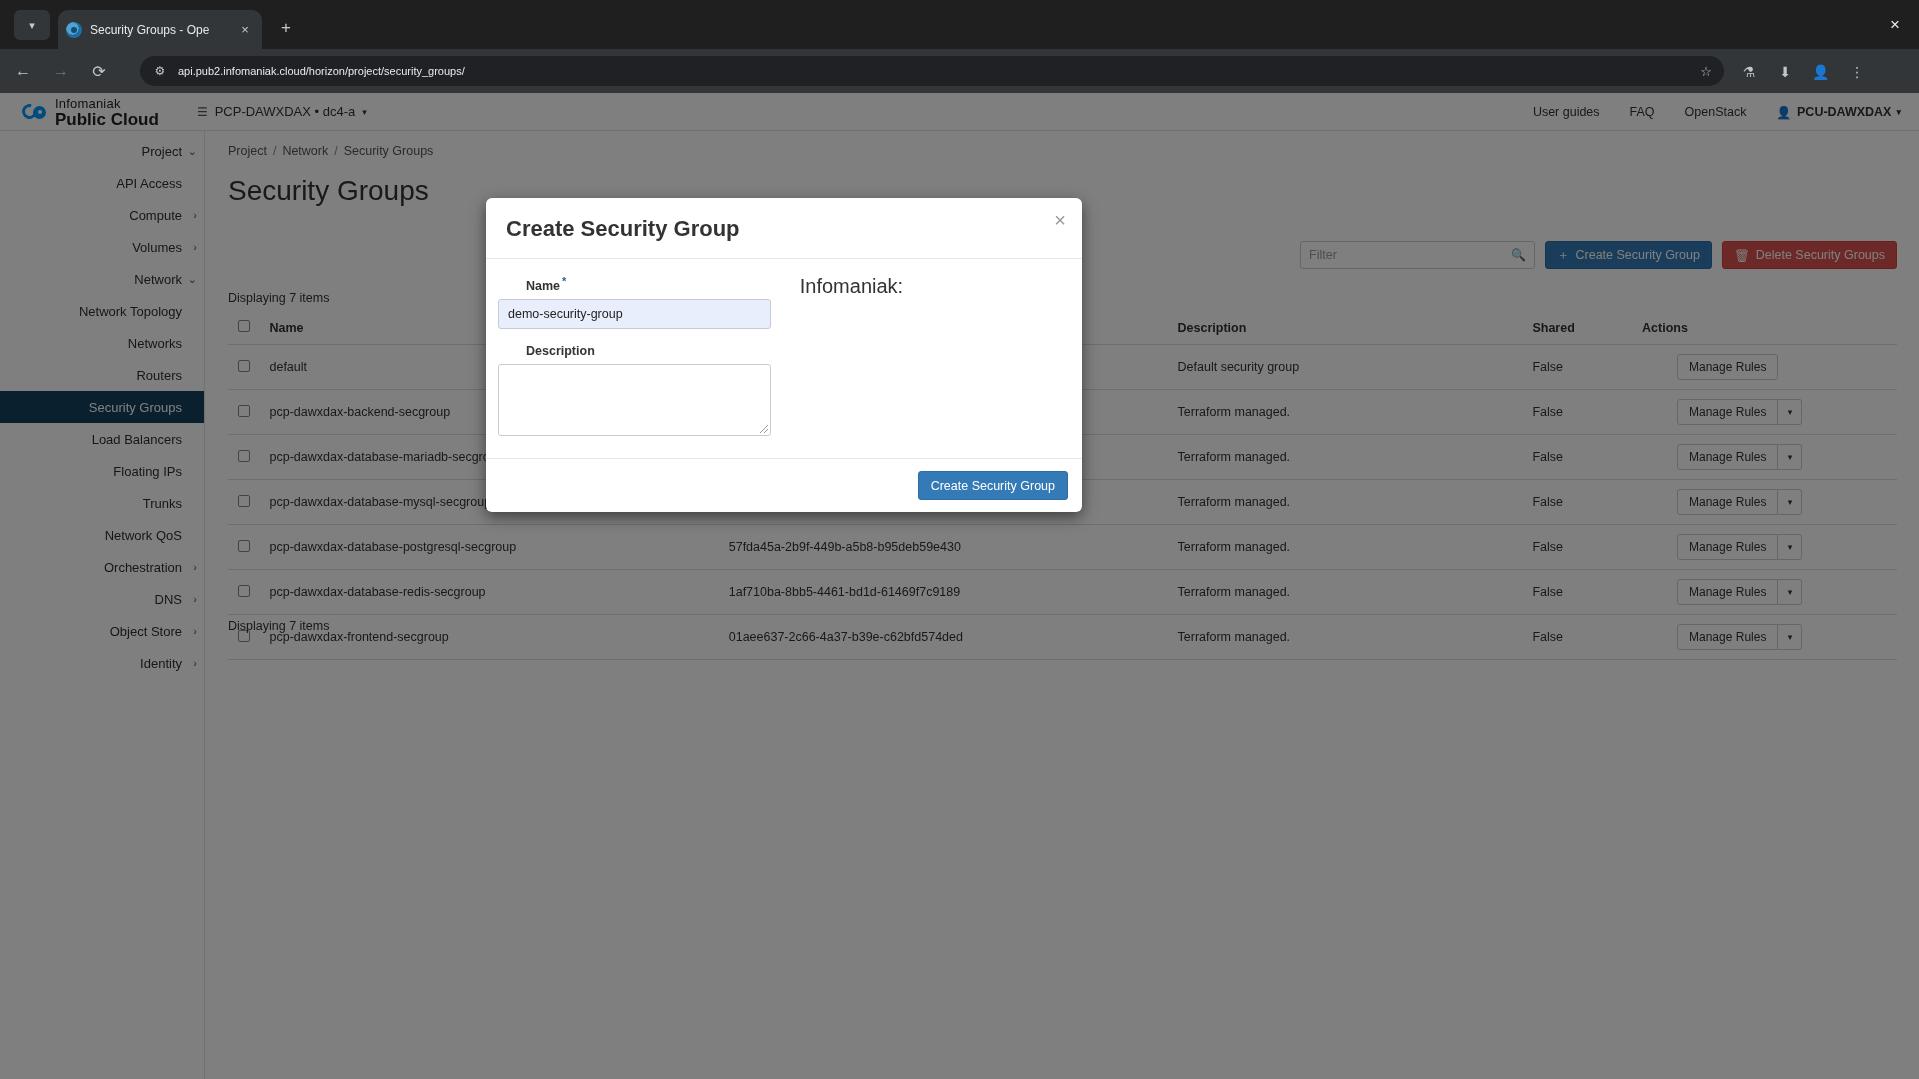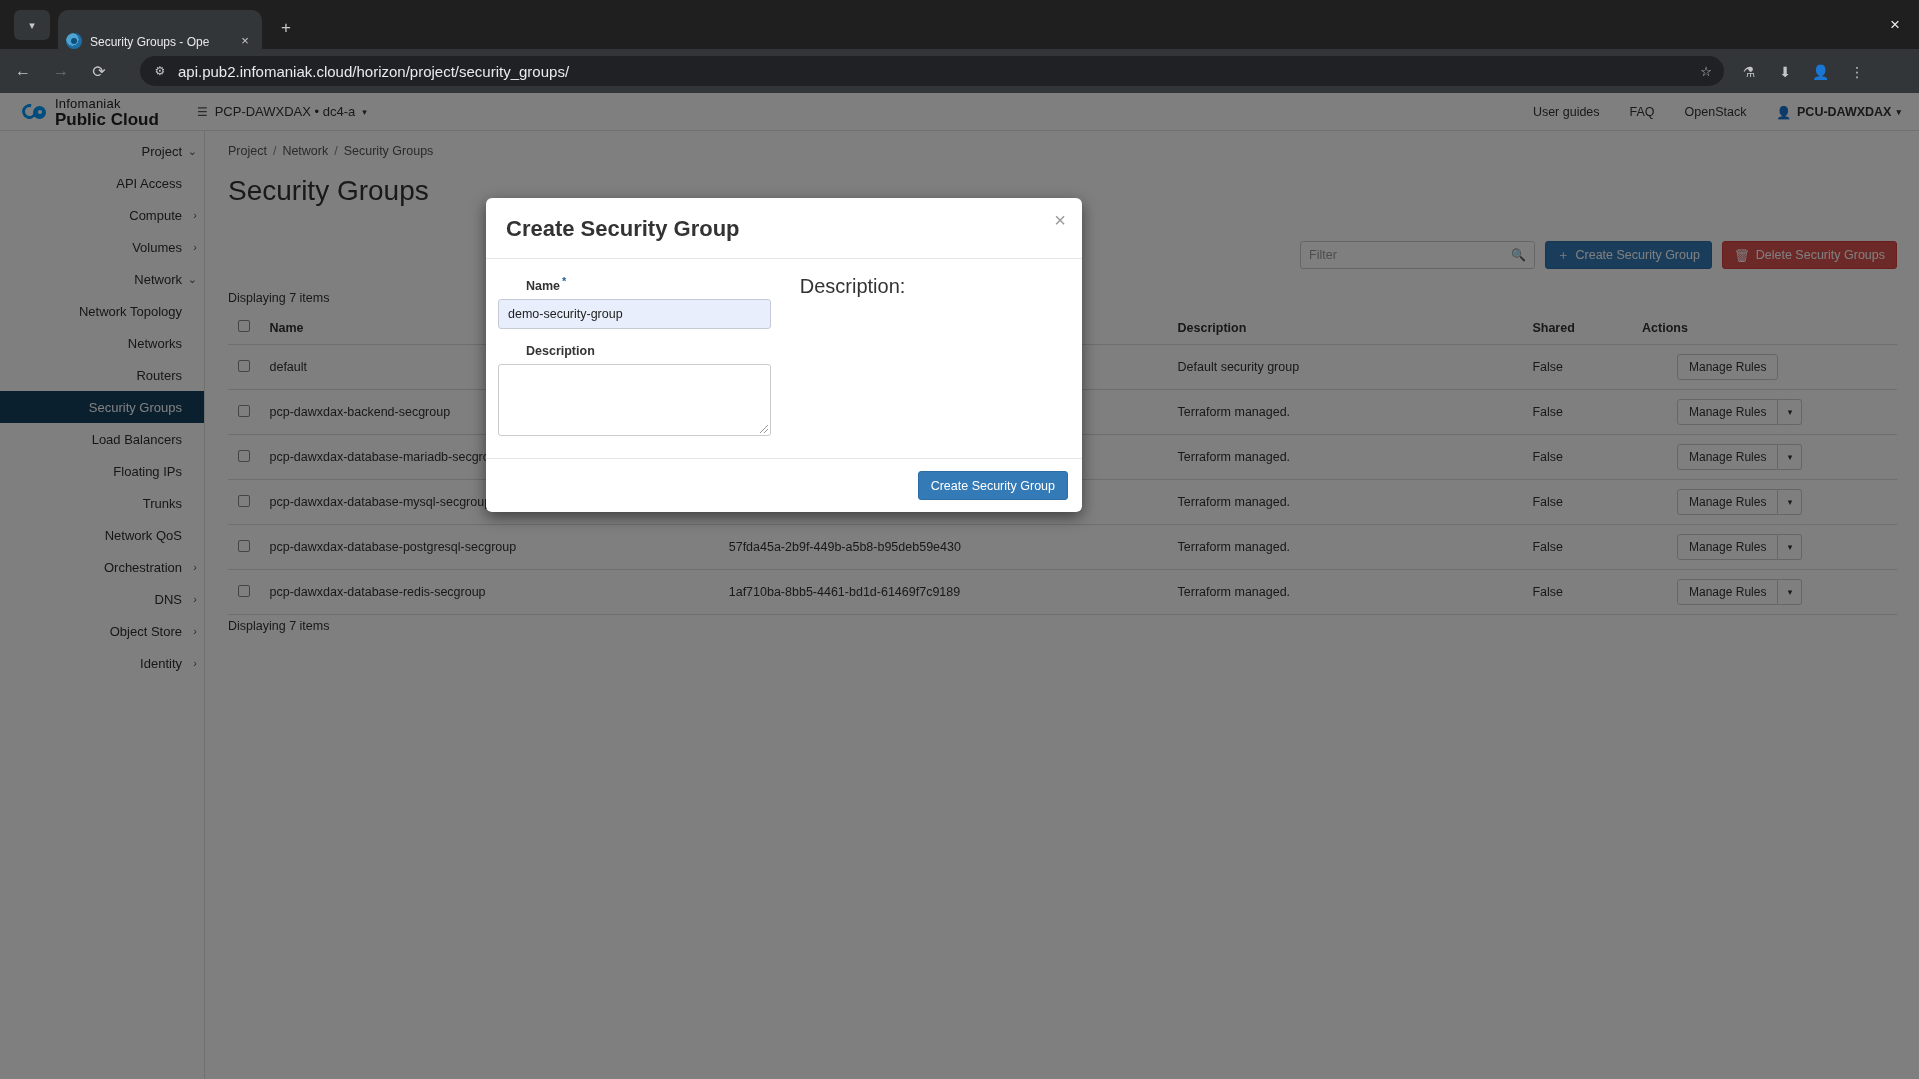--- a/index.html
+++ b/index.html
@@ -22,21 +22,21 @@
   }
   #tab-list-btn {
     position: absolute; left: 14px; top: 10px; width: 36px; height: 30px;
     border-radius: 6px; background: #333639;
     display: flex; align-items: center; justify-content: center;
     color: #c7c7c7; font-size: 11px;
   }
   #tab {
     position: absolute; left: 58px; top: 10px; width: 204px; height: 39px;
     background: #333639; border-radius: 10px 10px 0 0;
-    display: flex; align-items: flex-end; padding: 0 8px;
+    display: flex; align-items: center; padding: 0 8px;
   }
   #tab .favicon {
     width: 16px; height: 16px; margin-right: 8px; flex: 0 0 16px;
     border-radius: 50%;
     background: radial-gradient(circle at 40% 40%, #4fa3d1 0 45%, #1c6ea4 46% 100%);
     position: relative;
   }
   #tab .favicon::after {
     content: ""; position: absolute; left: 5px; top: 5px;
     width: 6px; height: 6px; border-radius: 50%; background: #0d4f7a;
@@ -73,21 +73,21 @@
   .nav-btn.disabled { color: #6d7073; }
   #omnibox {
     position: absolute; left: 140px; top: 7px; width: 1584px; height: 30px;
     background: #202124; border-radius: 16px;
     display: flex; align-items: center; padding: 0 12px;
   }
   #omnibox .site-icon {
     width: 16px; height: 16px; margin-right: 10px; color: #c2c4c6; font-size: 12px;
     display: flex; align-items: center; justify-content: center;
   }
-  #omnibox .url { color: #e8eaed; font-size: 15px; flex: 1; }
+  #omnibox .url { color: #e8eaed; font-size: 11px; flex: 1; }
   #omnibox .star { color: #c2c4c6; font-size: 13px; }
   .tb-icon {
     position: absolute; top: 12px; width: 26px; height: 22px;
     color: #c2c4c6; font-size: 14px;
     display: flex; align-items: center; justify-content: center;
   }
 
   
   #viewport {
     position: absolute; left: 0; top: 93px; width: 1919px; height: 986px;
@@ -531,20 +531,35 @@
               <td class="col-shared">False</td>
               <td class="col-actions">
                 <div class="action-group">
                   <div class="action-main has-split">Manage Rules</div>
                   <div class="action-split">
                     <span>▾</span>
                   </div>
                 </div>
               </td>
             </tr>
+            <tr>
+              <td class="col-cb"><span class="cb"></span></td>
+              <td class="col-name">pcp-dawxdax-frontend-secgroup</td>
+              <td class="col-id">01aee637-2c66-4a37-b39e-c62bfd574ded</td>
+              <td class="col-desc">Terraform managed.</td>
+              <td class="col-shared">False</td>
+              <td class="col-actions">
+                <div class="action-group">
+                  <div class="action-main has-split">Manage Rules</div>
+                  <div class="action-split">
+                    <span>▾</span>
+                  </div>
+                </div>
+              </td>
+            </tr>
           </tbody>
       </table>
 
       <div id="displaying-bottom">Displaying 7 items</div>
     </div>
 
     <div id="backdrop"></div>
 
     <div id="modal">
       <div id="modal-header">
@@ -556,21 +571,21 @@
           <div class="field-label">
             <span>Name</span><span class="req">*</span>
           </div>
           <div id="name-input">
             <span>demo-security-group</span>
           </div>
           <div class="field-label" id="desc-label">Description</div>
           <div id="desc-input"></div>
         </div>
         <div id="info-col">
-          <div id="info-title">Description:</div>
+          <div id="info-title">Infomaniak:</div>
         </div>
       </div>
       <div id="modal-footer">
         <div id="submit-btn">Create Security Group</div>
       </div>
     </div>
 
   </div>
 </div>
 

